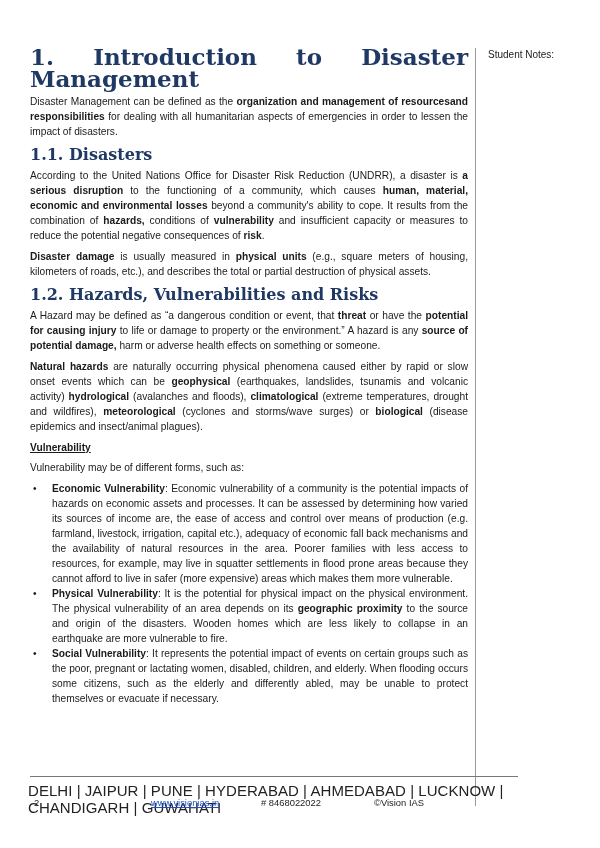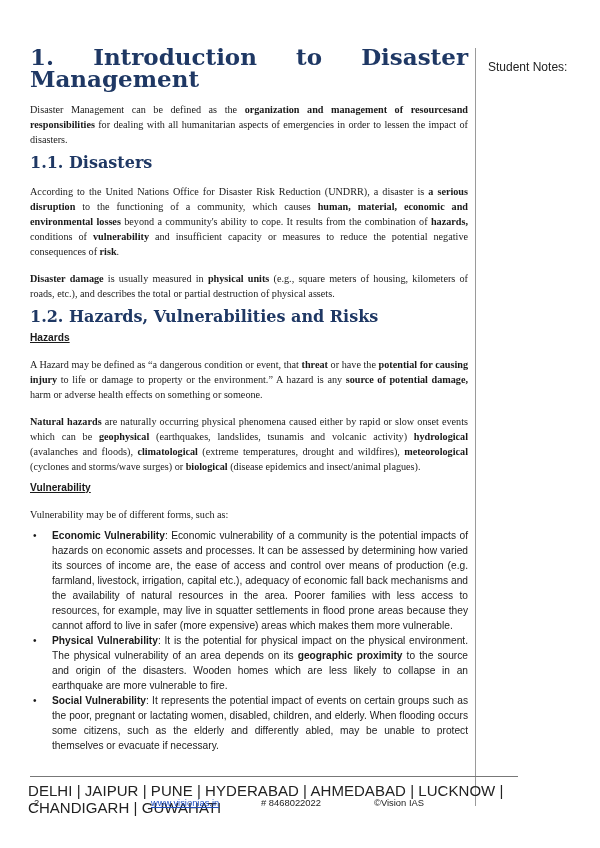--- a/index.html
+++ b/index.html
@@ -28,44 +28,43 @@
       position: absolute;
       left: 475px;
       top: 48px;
       width: 1px;
       height: 758px;
       background: #9a9a9a;
     }
     .notes-label {
       position: absolute;
       left: 488px;
-      top: 60px;
-      font-size: 12px;
+      top: 49px;
+      font-size: 10px;
       color: #222;
     }
     h1, h2 {
       font-family: "DejaVu Serif", "Liberation Serif", serif;
       color: #1f3864;
       font-weight: bold;
       margin: 0;
     }
     h1 {
       font-size: 23px;
       line-height: 22px;
       margin-bottom: 4px;
     }
     h2 {
       font-size: 16px;
       line-height: 19px;
       margin-top: 5px;
       margin-bottom: 4px;
     }
     p {
-      margin: 12px 0 6px 0;
-      font-family: Liberation Serif, serif;
+      margin: 4px 0 6px 0;
     }
     .subhead {
       font-weight: bold;
       text-decoration: underline;
       margin: 3px 0 5px 0;
     }
     ul.bullets {
       list-style: none;
       margin: 0;
       padding: 0;
@@ -124,21 +123,20 @@
 
 <div class="main">
   <h1>1. Introduction to Disaster Management</h1>
   <p>Disaster Management can be defined as the <b>organization and management of resourcesand responsibilities</b> for dealing with all humanitarian aspects of emergencies in order to lessen the impact of disasters.</p>
 
   <h2>1.1. Disasters</h2>
   <p>According to the United Nations Office for Disaster Risk Reduction (UNDRR), a disaster is <b>a serious disruption</b> to the functioning of a community, which causes <b>human, material, economic and environmental losses</b> beyond a community's ability to cope. It results from the combination of <b>hazards,</b> conditions of <b>vulnerability</b> and insufficient capacity or measures to reduce the potential negative consequences of <b>risk</b>.</p>
   <p><b>Disaster damage</b>  is usually measured in <b>physical units</b> (e.g., square meters of housing, kilometers of roads, etc.), and describes the total or partial destruction of physical assets.</p>
 
   <h2>1.2. Hazards, Vulnerabilities and Risks</h2>
-  <div class="subhead">Hazards</div>
   <p>A Hazard may be defined as “a dangerous condition or event, that <b>threat</b> or have the <b>potential for causing injury</b> to life or damage to property or the environment.” A hazard is any <b>source of potential damage,</b> harm or adverse health effects on something or someone.</p>
   <p><b>Natural hazards</b> are naturally occurring physical phenomena caused either by rapid or slow onset events which can be <b>geophysical</b> (earthquakes, landslides, tsunamis and volcanic activity) <b>hydrological</b> (avalanches and floods), <b>climatological</b> (extreme temperatures, drought and wildfires), <b>meteorological</b> (cyclones and storms/wave surges) or <b>biological</b> (disease epidemics and insect/animal plagues).</p>
 
   <div class="subhead">Vulnerability</div>
   <p>Vulnerability may be of different forms, such as:</p>
 
   <ul class="bullets">
     <li>
       <span class="dot">•</span>
       <span><b>Economic Vulnerability</b>: Economic vulnerability of a community is the potential impacts of hazards on economic assets and processes. It can be assessed by determining how varied its sources of income are, the ease of access and control over means of production (e.g. farmland, livestock, irrigation, capital etc.), adequacy of economic fall back mechanisms and the availability of natural resources in the area. Poorer families with less access to resources, for example, may live in squatter settlements in flood prone areas because they cannot afford to live in safer (more expensive) areas which makes them more vulnerable.</span>

